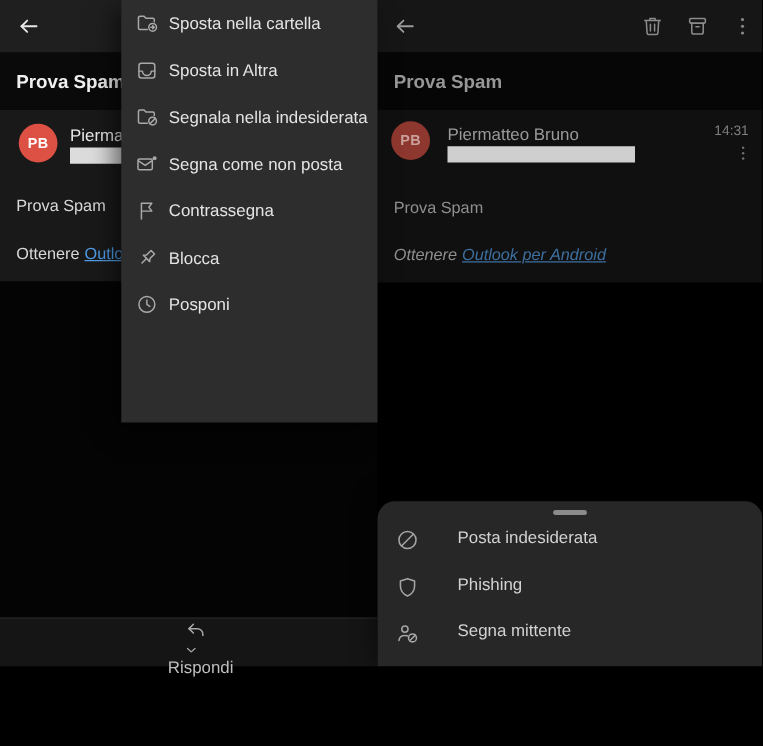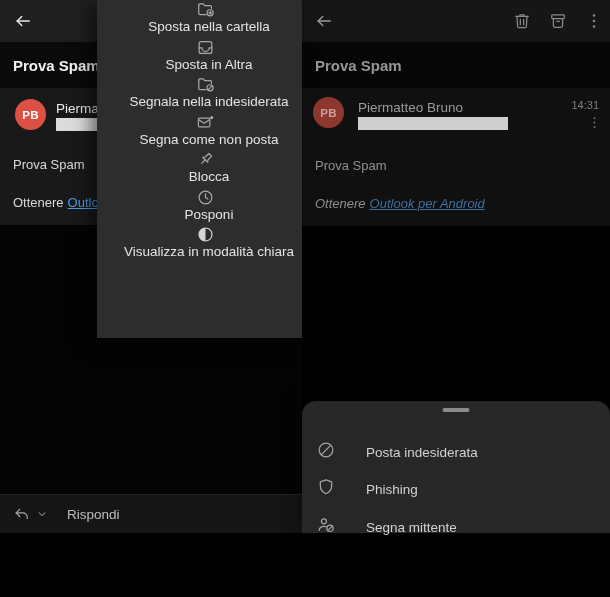--- a/index.html
+++ b/index.html
@@ -30,29 +30,29 @@
   .pane-left .band .title{color:#f0f0f0;font-size:15px;font-weight:700;}
   .pane-left .card{background:#191919;}
   .pane-left .avatar{left:15px;top:11px;background:#dd5044;color:#fff;}
   .pane-left .sender{position:absolute;left:56px;top:13px;color:#e9e9e9;font-size:13.5px;white-space:nowrap;}
   .pane-left .ph-bar{left:56px;top:30px;width:168px;background:#dcdcdc;}
   .pane-left .body-line{position:absolute;left:13px;top:69px;color:#d9d9d9;font-size:13px;}
   .pane-left .footer-line{position:absolute;left:13px;top:107px;color:#d9d9d9;font-size:13px;white-space:nowrap;}
   .link-left{color:#4f9ce8;text-decoration:underline;margin-left:4px;}
   .back-left{margin-left:13px;color:#e8e8e8;}
   .replybar{position:absolute;left:0;right:0;bottom:0;height:39px;background:#151515;
-    border-top:1px solid #262626;display:flex;align-items:center;}
+    border-top:1px solid #262626;display:flex;align-items:center;flex-direction:column;}
   .reply-ic{margin-left:13px;color:#a9a9a9;}
   .chev-ic{margin-left:4px;color:#a9a9a9;}
   .reply-label{margin-left:19px;color:#bfbfbf;font-size:13.5px;}
 
   
   .menu{position:absolute;left:97px;top:0;width:205px;height:338px;background:#2d2d2d;
     box-shadow:-6px 6px 18px rgba(0,0,0,.55);z-index:30;display:flex;flex-direction:column;}
-  .mi{height:37.5px;display:flex;align-items:center;padding-left:11px;cursor:default;flex-direction:column;}
+  .mi{height:37.5px;display:flex;align-items:center;padding-left:11px;cursor:default;}
   .mi .ico{width:19px;height:19px;color:#a9a9a9;flex:none;}
   .mi .ml{margin-left:8px;color:#e4e4e4;font-size:13.5px;white-space:nowrap;}
 
   
   .pane-right .appbar{background:#161616;justify-content:space-between;}
   .pane-right .band{background:#060606;}
   .pane-right .band .title{color:#969696;font-size:15px;font-weight:700;}
   .pane-right .card{background:#101010;height:138px;}
   .pane-right .avatar{left:11px;top:9px;background:#8e372f;color:#c9a09a;}
   .pane-right .sender{position:absolute;left:56px;top:12px;color:#9a9a9a;font-size:13.5px;white-space:nowrap;}
@@ -65,21 +65,21 @@
   .back-right{margin-left:12px;color:#9a9a9a;}
   .toolbar{display:flex;align-items:center;gap:16px;padding-right:6px;color:#8a8a8a;}
   .toolbar .ico{width:20px;height:20px;}
 
   
   .sheet{position:absolute;left:0;right:0;bottom:0;height:132px;background:#272727;
     border-radius:14px 14px 0 0;box-shadow:0 -4px 20px rgba(0,0,0,.6);z-index:40;}
   .handle{position:absolute;left:50%;top:7px;transform:translateX(-50%);
     width:27px;height:4px;border-radius:2px;background:#8b8b8b;}
   .sheet-items{position:absolute;top:21px;left:0;right:0;}
-  .si{height:37.5px;display:flex;align-items:flex-end;padding-left:14px;}
+  .si{height:37.5px;display:flex;align-items:flex-start;padding-left:14px;}
   .si .ico{width:20px;height:20px;color:#a5a5a5;flex:none;}
   .si .sl{margin-left:30px;color:#d2d2d2;font-size:13.5px;white-space:nowrap;}
 </style>
 </head>
 <body>
 
 <div class="stage">
 
   <section class="pane pane-left">
     <div class="appbar">
@@ -159,45 +159,44 @@
             <rect x="3" y="6.5" width="14.5" height="11" rx="1.5"></rect>
             <path d="M3.5 8.5l6.8 4.5 6.7-4.5"></path>
             <circle cx="19.8" cy="5.8" r="2" fill="currentColor" stroke="none"></circle>
           </svg>
       </span>
       <span class="ml">Segna come non posta</span>
     </div>
     <div class="mi">
       <span class="ico">
         <svg width="19" height="19" viewBox="0 0 24 24" fill="none" stroke="currentColor" stroke-width="1.5" stroke-linecap="round" stroke-linejoin="round">
+            <path d="M6.5 20.5v-16h10.5l-3 4 3 4H6.5"></path>
+          </svg>
+      </span>
+      <span class="ml">Contrassegna</span>
+    </div>
+    <div class="mi">
+      <span class="ico">
+        <svg width="19" height="19" viewBox="0 0 24 24" fill="none" stroke="currentColor" stroke-width="1.5" stroke-linecap="round" stroke-linejoin="round">
             <g transform="rotate(45 12 12)">
               <path d="M9.5 3.5h5v6.5l2 2.5h-9l2-2.5z"></path>
               <path d="M12 12.5V19"></path>
             </g>
           </svg>
       </span>
       <span class="ml">Blocca</span>
     </div>
     <div class="mi">
       <span class="ico">
         <svg width="19" height="19" viewBox="0 0 24 24" fill="none" stroke="currentColor" stroke-width="1.5" stroke-linecap="round" stroke-linejoin="round">
             <circle cx="12" cy="12" r="8"></circle>
             <path d="M12 7.5V12l3 2"></path>
           </svg>
       </span>
       <span class="ml">Posponi</span>
-    </div>
-    <div class="mi">
-      <span class="ico" style="color:#d6d6d6;">
-        <svg width="19" height="19" viewBox="0 0 24 24" fill="none" stroke="currentColor" stroke-width="1.5">
-            <circle cx="12" cy="12" r="8.2"></circle>
-            <path d="M12 3.8a8.2 8.2 0 0 0 0 16.4z" fill="currentColor" stroke="none"></path>
-          </svg>
-      </span>
-      <span class="ml">Visualizza in modalità chiara</span>
     </div>
   </div>
 
   <section class="pane pane-right">
     <div class="appbar">
       <span class="ico back-right">
         <svg width="20" height="20" viewBox="0 0 24 24" fill="none" stroke="currentColor" stroke-width="1.7" stroke-linecap="round" stroke-linejoin="round">
             <path d="M19.5 12H5"></path>
             <path d="M10.5 6.5L5 12l5.5 5.5"></path>
           </svg>

